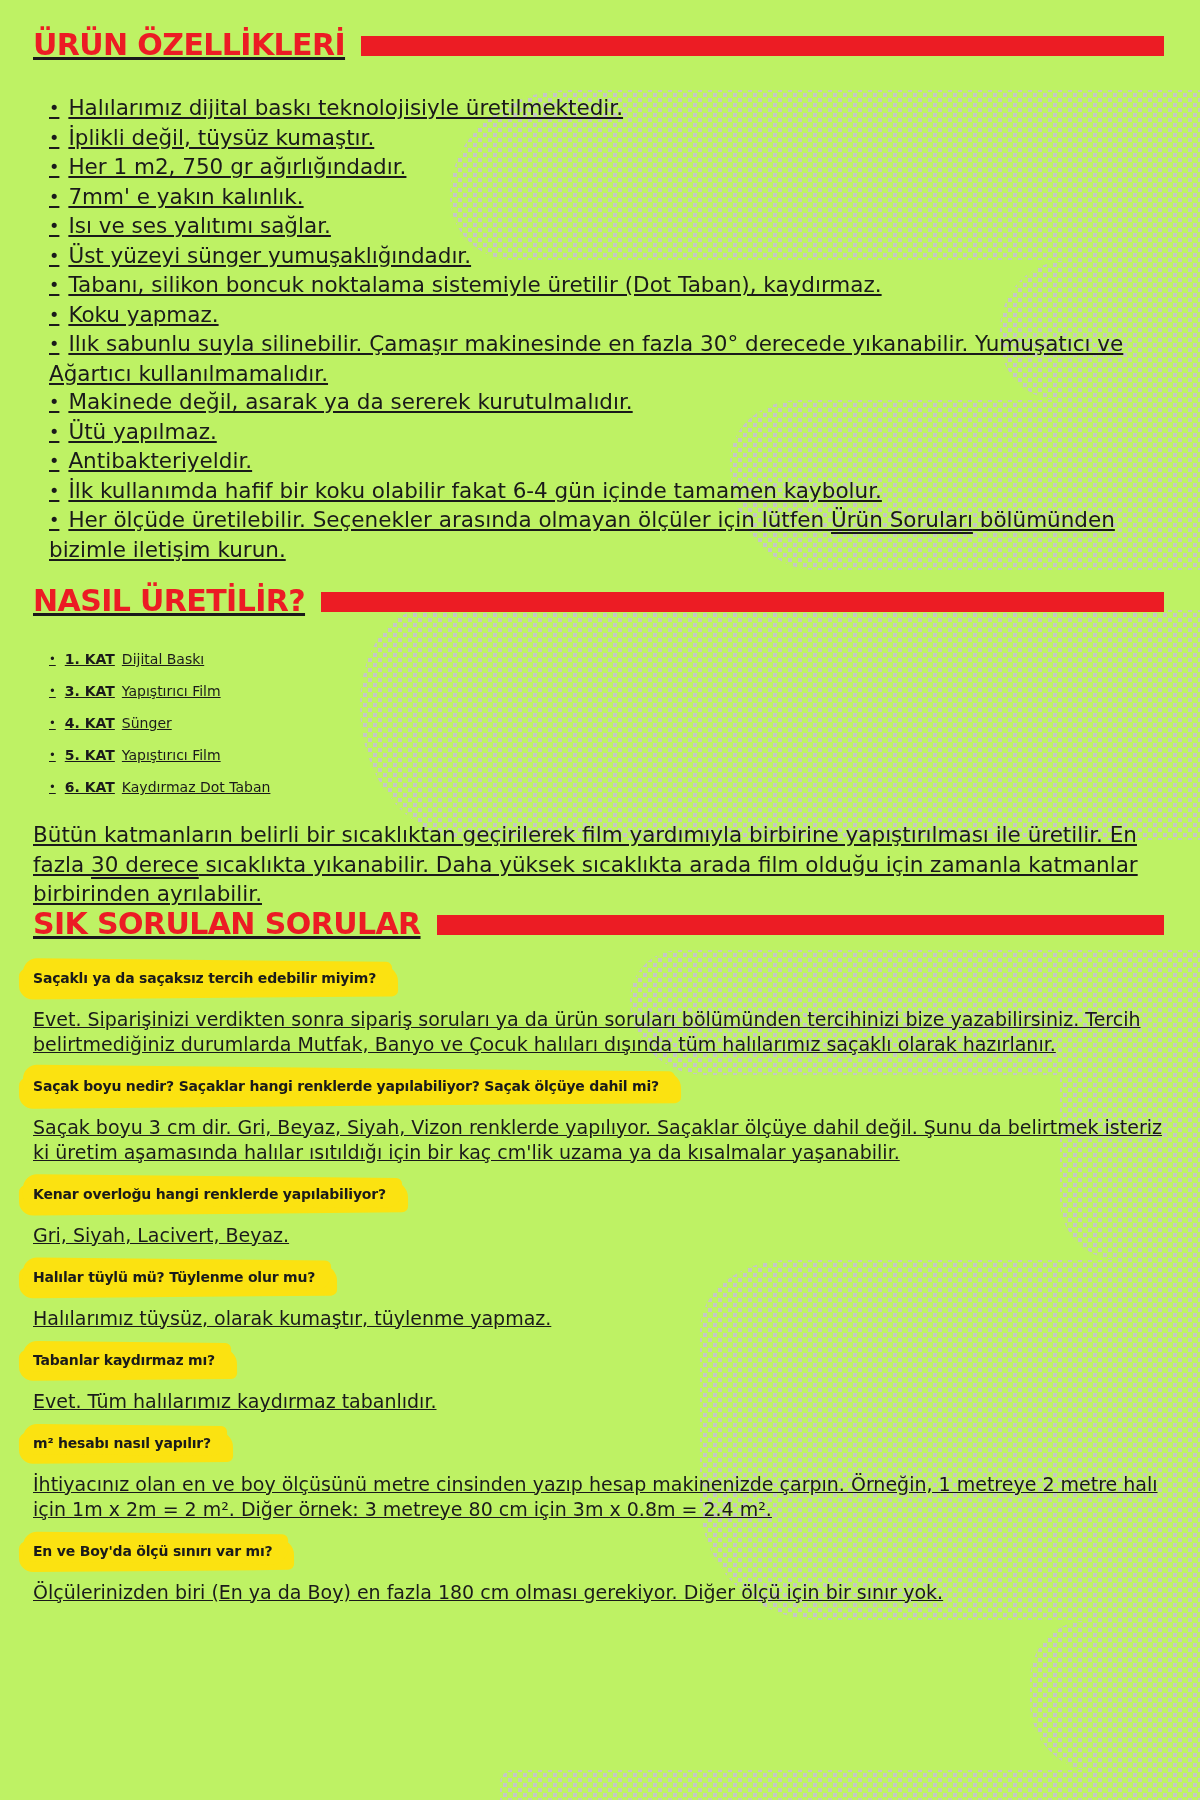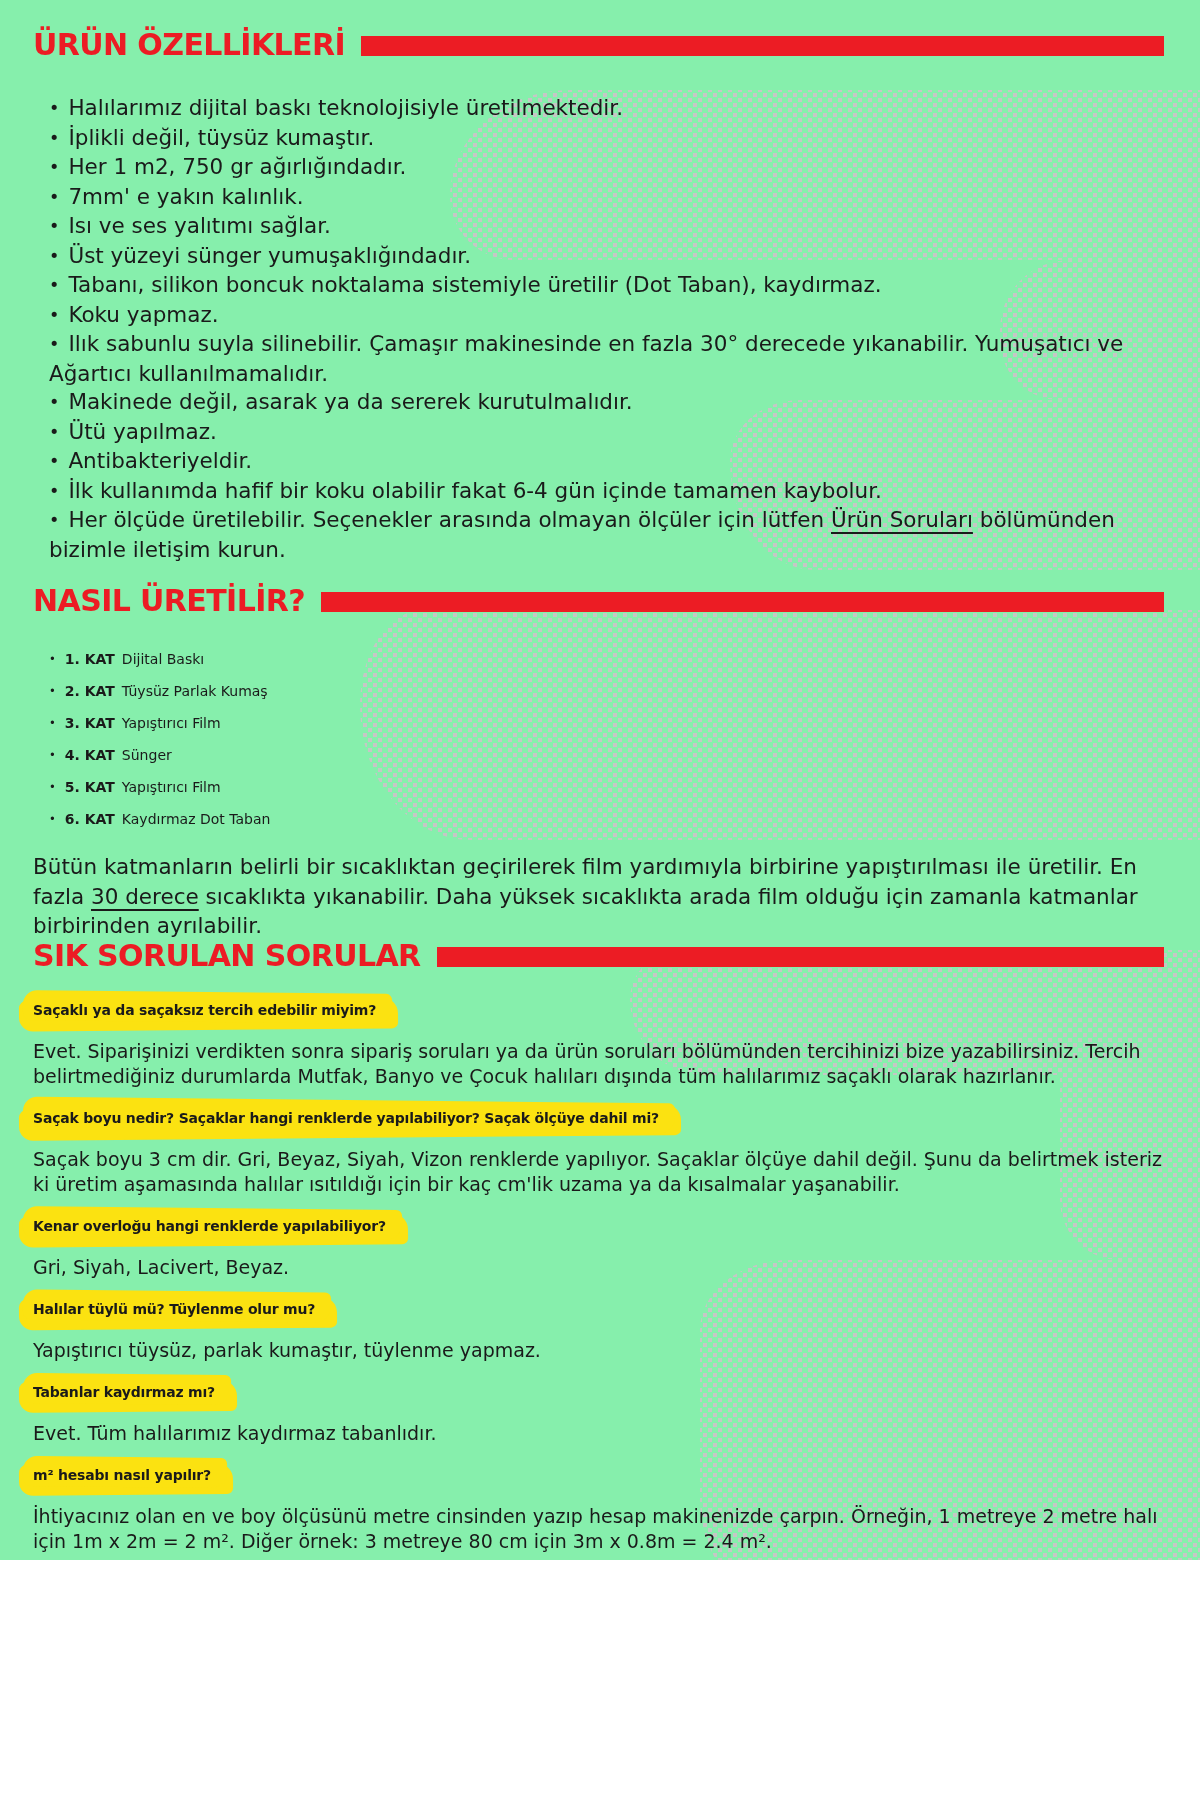--- a/index.html
+++ b/index.html
@@ -11,23 +11,24 @@
   html,body{margin:0;padding:0;}
   body{
     width:1200px;
     background:#ffffff;
     font-family:"DejaVu Sans","Liberation Sans",sans-serif;
     color:var(--ink);
   }
   .page{
     position:relative;
     width:1200px;
-    height:1560px;
+    height:1800px;
     overflow:hidden;
-    background:#86efac;
+    background:#bef264;
+    text-decoration:underline;
   }
   
   .bg{position:absolute;inset:0;z-index:0;}
   .dots{
     position:absolute;
     background-image:
       radial-gradient(circle, var(--dot) 2.2px, transparent 2.4px),
       radial-gradient(circle, var(--dot) 2.2px, transparent 2.4px);
     background-size:10px 10px;
     background-position:0 0,5px 5px;
@@ -178,21 +179,20 @@
       <li><span>Her ölçüde üretilebilir. Seçenekler arasında olmayan ölçüler için lütfen </span><a href="#" class="u">Ürün Soruları</a><span> bölümünden bizimle iletişim kurun.</span></li>
     </ul>
 
     <h2 class="sec sec-production">
       <span>NASIL ÜRETİLİR?</span>
       <span class="bar"></span>
     </h2>
 
     <ul class="list layers">
       <li><b>1. KAT</b><span>Dijital Baskı</span></li>
-      <li><b>2. KAT</b><span>Tüysüz Parlak Kumaş</span></li>
       <li><b>3. KAT</b><span>Yapıştırıcı Film</span></li>
       <li><b>4. KAT</b><span>Sünger</span></li>
       <li><b>5. KAT</b><span>Yapıştırıcı Film</span></li>
       <li><b>6. KAT</b><span>Kaydırmaz Dot Taban</span></li>
     </ul>
 
     <p class="para"><span>Bütün katmanların belirli bir sıcaklıktan geçirilerek film yardımıyla birbirine yapıştırılması ile üretilir. En fazla </span><span class="u">30 derece</span><span> sıcaklıkta yıkanabilir. Daha yüksek sıcaklıkta arada film olduğu için zamanla katmanlar birbirinden ayrılabilir.</span></p>
 
     <h2 class="sec sec-faq">
       <span>SIK SORULAN SORULAR</span>
@@ -204,21 +204,21 @@
       <div class="faq-q first"><span class="hl">Saçaklı ya da saçaksız tercih edebilir miyim?</span></div>
       <p class="faq-a">Evet. Siparişinizi verdikten sonra sipariş soruları ya da ürün soruları bölümünden tercihinizi bize yazabilirsiniz. Tercih belirtmediğiniz durumlarda Mutfak, Banyo ve Çocuk halıları dışında tüm halılarımız saçaklı olarak hazırlanır.</p>
 
       <div class="faq-q"><span class="hl">Saçak boyu nedir? Saçaklar hangi renklerde yapılabiliyor? Saçak ölçüye dahil mi?</span></div>
       <p class="faq-a">Saçak boyu 3 cm dir. Gri, Beyaz, Siyah, Vizon renklerde yapılıyor. Saçaklar ölçüye dahil değil. Şunu da belirtmek isteriz ki üretim aşamasında halılar ısıtıldığı için bir kaç cm'lik uzama ya da kısalmalar yaşanabilir.</p>
 
       <div class="faq-q"><span class="hl">Kenar overloğu hangi renklerde yapılabiliyor?</span></div>
       <p class="faq-a">Gri, Siyah, Lacivert, Beyaz.</p>
 
       <div class="faq-q"><span class="hl">Halılar tüylü mü? Tüylenme olur mu?</span></div>
-      <p class="faq-a">Yapıştırıcı tüysüz, parlak kumaştır, tüylenme yapmaz.</p>
+      <p class="faq-a">Halılarımız tüysüz, olarak kumaştır, tüylenme yapmaz.</p>
 
       <div class="faq-q"><span class="hl">Tabanlar kaydırmaz mı?</span></div>
       <p class="faq-a">Evet. Tüm halılarımız kaydırmaz tabanlıdır.</p>
 
       <div class="faq-q"><span class="hl">m² hesabı nasıl yapılır?</span></div>
       <p class="faq-a">İhtiyacınız olan en ve boy ölçüsünü metre cinsinden yazıp hesap makinenizde çarpın. Örneğin, 1 metreye 2 metre halı için 1m x 2m = 2 m². Diğer örnek: 3 metreye 80 cm için 3m x 0.8m = 2.4 m².</p>
 
       <div class="faq-q"><span class="hl">En ve Boy'da ölçü sınırı var mı?</span></div>
       <p class="faq-a">Ölçülerinizden biri (En ya da Boy) en fazla 180 cm olması gerekiyor. Diğer ölçü için bir sınır yok.</p>
 

